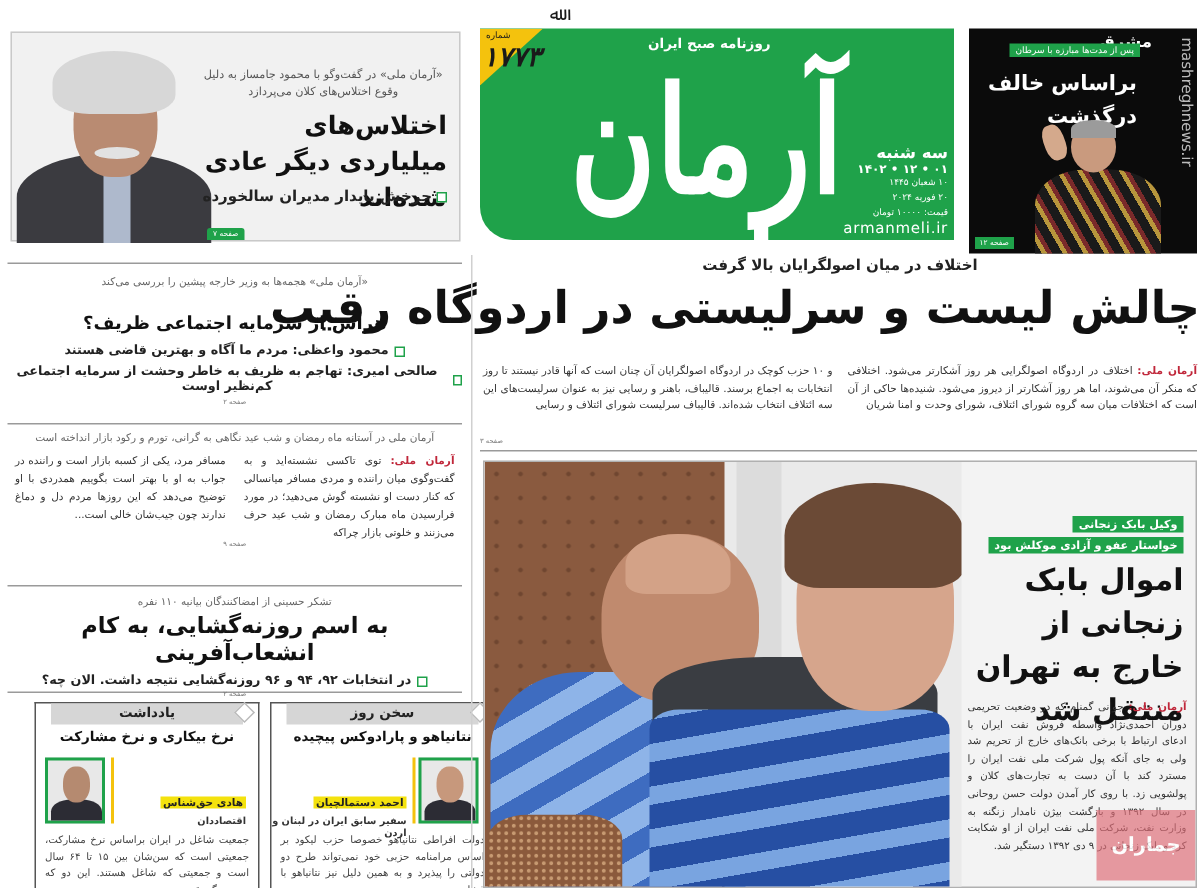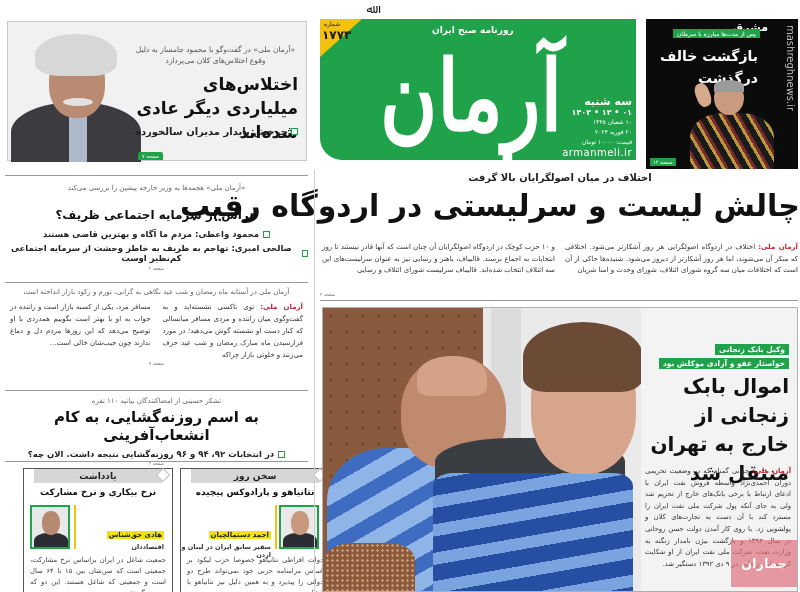--- a/index.html
+++ b/index.html
@@ -5,21 +5,21 @@
   * { box-sizing: border-box; margin: 0; padding: 0; }
   html, body { width: 800px; height: 592px; overflow: hidden; background: #ffffff; }
   body { position: relative; font-family: "DejaVu Sans", sans-serif; color: #1a1a1a; direction: rtl; }
 
   .abs { position: absolute; }
 
   
   .masthead { left: 320px; top: 19px; width: 316px; height: 141px; background: #1fa24a; border-radius: 0 0 0 22px; overflow: hidden; }
   .issue-badge { position: absolute; left: 0; top: 0; width: 42px; height: 38px; background: #f4c20d; clip-path: polygon(0 0, 100% 0, 0 100%); }
   .issue-label { position: absolute; left: 4px; top: 1px; font-size: 6px; color: #1a1a1a; direction: rtl; }
-  .issue-number { position: absolute; left: 2px; top: 9px; font-size: 12px; font-weight: bold; color: #1a1a1a; direction: ltr; }
+  .issue-number { position: absolute; left: 2px; top: 9px; font-size: 18px; font-weight: bold; color: #1a1a1a; direction: ltr; font-style: italic; }
   .tagline { position: absolute; left: 112px; top: 6px; font-size: 9px; color: #fff; font-weight: bold; }
   .logo { position: absolute; left: 20px; top: 18px; width: 220px; height: 118px; }
   .logo-text { position: absolute; left: 40px; top: 10px; font-family: "DejaVu Serif", serif; font-size: 78px; font-weight: bold; color: #fff; line-height: 1; letter-spacing: -2px; transform: scaleY(1.25); transform-origin: top; }
   .date-block { position: absolute; right: 4px; top: 76px; width: 70px; text-align: right; color: #fff; }
   .date-day { font-size: 11px; font-weight: bold; }
   .date-solar { font-size: 8px; font-weight: bold; color: #fff; }
   .date-line { font-size: 6px; line-height: 10px; }
   .website { position: absolute; right: 4px; bottom: 2px; font-size: 10px; color: #fff; direction: ltr; letter-spacing: 0.5px; }
   .crest { position: absolute; left: 363px; top: 2px; width: 14px; height: 18px; font-size: 12px; color: #1a1a1a; text-align: center; }
 
@@ -122,21 +122,21 @@
     <div class="date-line">۱۰ شعبان ۱۴۴۵</div>
     <div class="date-line">۲۰ فوریه ۲۰۲۴</div>
     <div class="date-line">قیمت: ۱۰۰۰۰ تومان</div>
   </div>
   <div class="website">armanmeli.ir</div>
 </div>
 
 <div class="abs obit">
   <div class="obit-brand">مشرق</div>
   <div class="obit-kicker">پس از مدت‌ها مبارزه با سرطان</div>
-  <div class="obit-title">بازگشت خالف درگذشت</div>
+  <div class="obit-title">براساس خالف درگذشت</div>
   <div class="obit-vertical">mashreghnews.ir</div>
   <div class="obit-photo">
     <div class="robe"></div>
       <div class="hand"></div>
       <div class="head"></div>
       <div class="hair"></div>
   </div>
   <div class="obit-page">صفحه ۱۲</div>
 </div>
 

